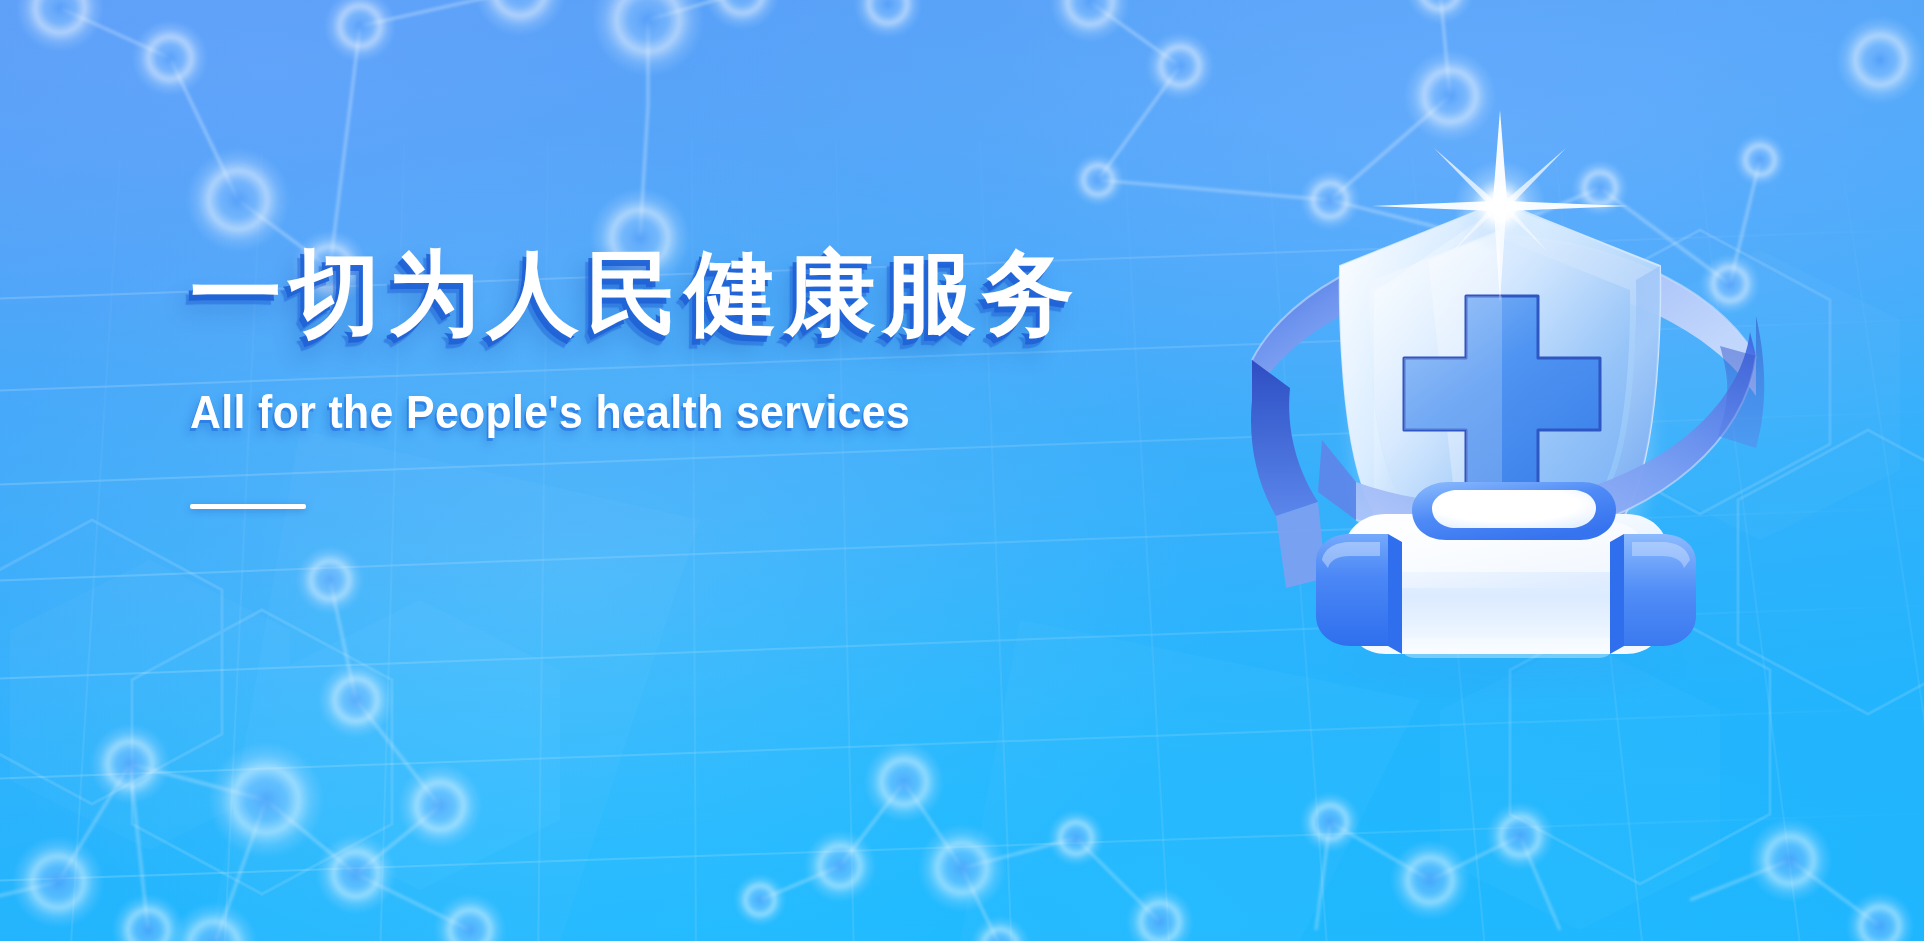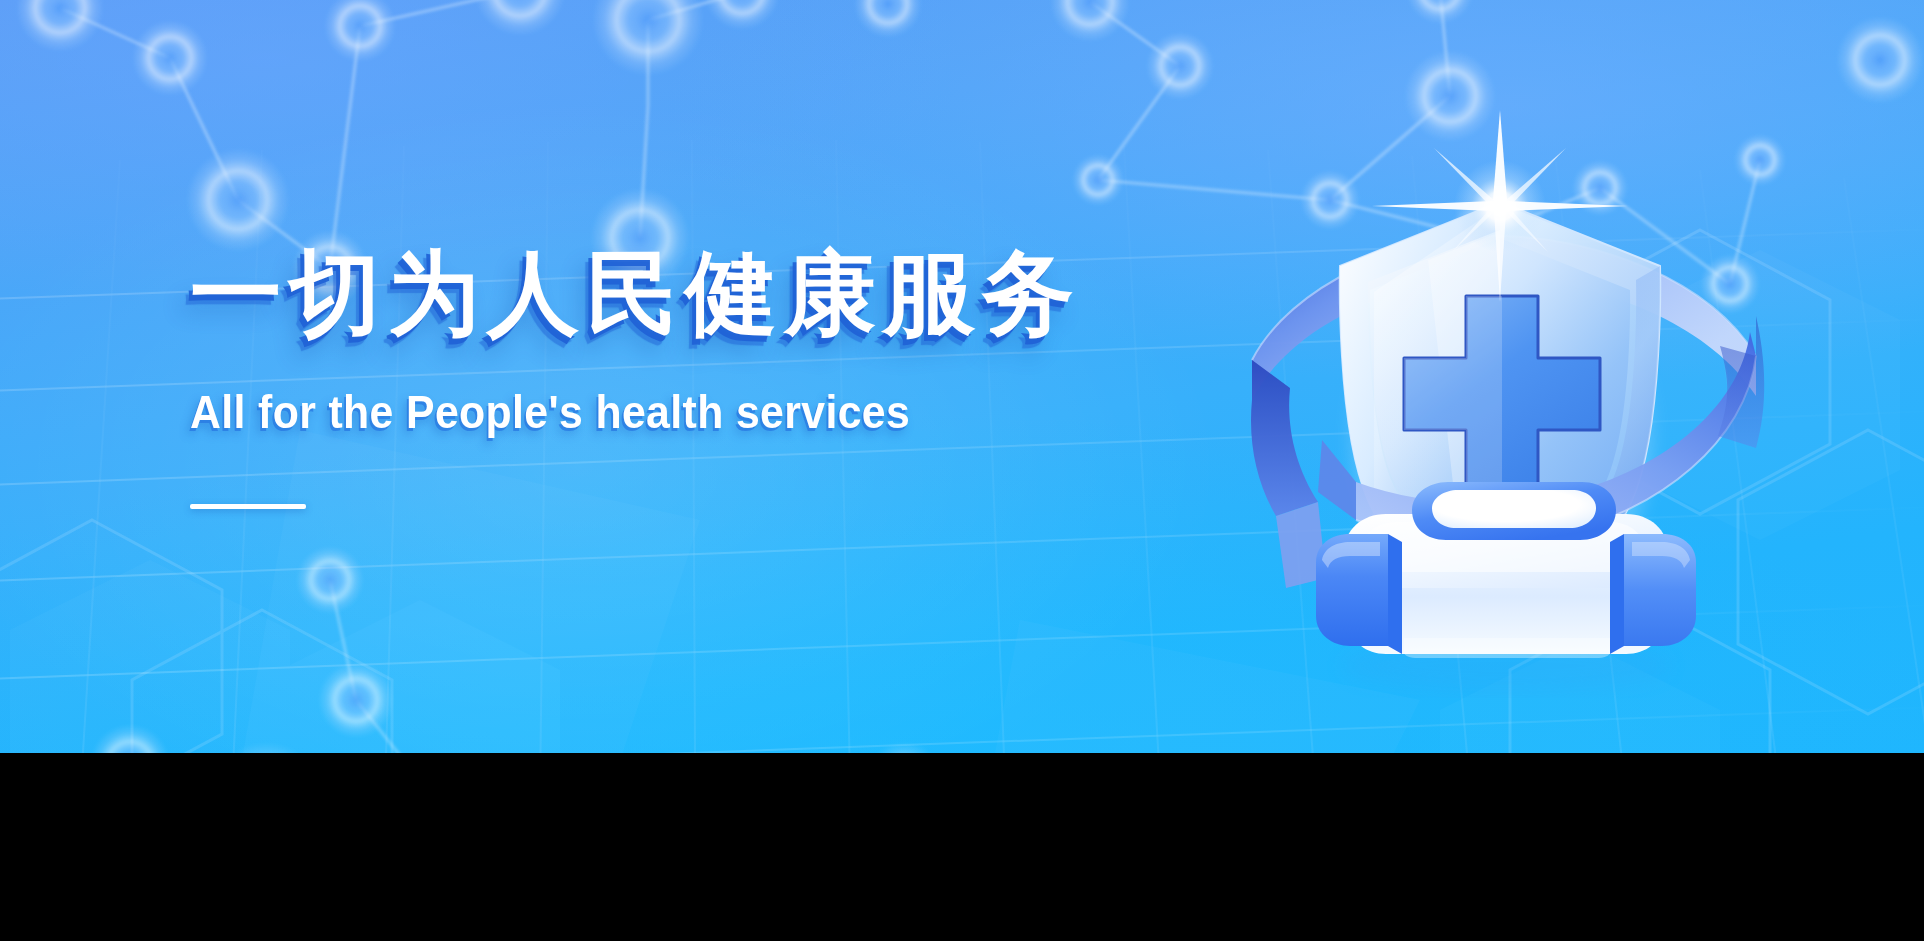--- a/index.html
+++ b/index.html
@@ -1,20 +1,20 @@
 <!DOCTYPE html>
 <html><head>
 <meta charset="utf-8">
 <style>
   html,body{margin:0;padding:0;background:#000;}
   *{box-sizing:border-box;}
 
   .banner{
     position:relative;
-    width:1924px;height:753px;
+    width:1924px;height:941px;
     overflow:hidden;
     font-family:"Liberation Sans","DejaVu Sans",sans-serif;
     background:
       radial-gradient(ellipse 70% 60% at 78% 14%, rgba(120,175,255,.55) 0%, rgba(120,175,255,0) 62%),
       radial-gradient(ellipse 60% 55% at 14% 8%,  rgba(110,168,255,.45) 0%, rgba(110,168,255,0) 60%),
       radial-gradient(ellipse 90% 70% at 45% 100%, rgba(30,190,255,.60) 0%, rgba(30,190,255,0) 65%),
       linear-gradient(172deg,#5a9df6 0%,#4fa5f8 22%,#37b0fb 55%,#23b4fd 78%,#1fb6fe 100%);
   }
 
   

